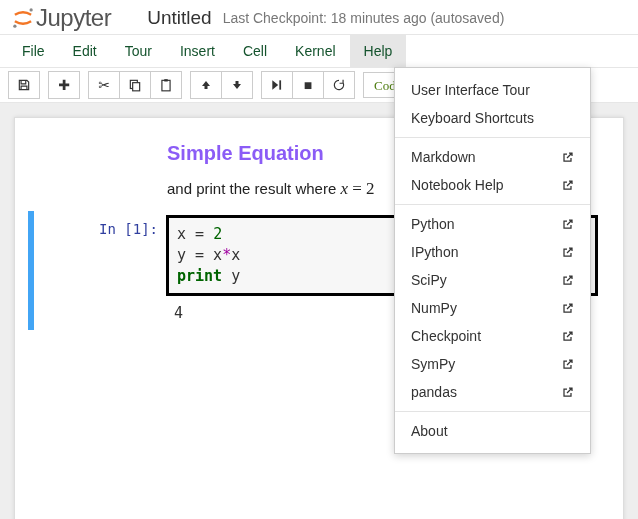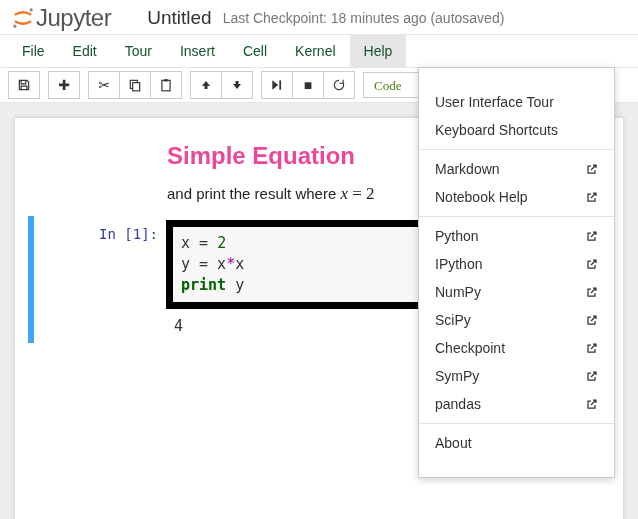--- a/index.html
+++ b/index.html
@@ -14,36 +14,36 @@
   .menu-item{padding:8px 14px;color:#14532d;cursor:default;font-size:14px;}
   .menu-item.open{background:#e6e6e6;}
   .toolbar{display:flex;align-items:center;padding:3px 8px;border-bottom:1px solid #e6e6e6;gap:2px;background:#fff;}
   .tb-group{display:flex;gap:0;margin-right:6px;}
   .tb-btn{width:30px;height:26px;border:1px solid #ccc;background:#fff;display:flex;align-items:center;justify-content:center;font-size:14px;color:#333;cursor:default;}
   .tb-btn + .tb-btn{margin-left:-1px;}
   .tb-select{height:26px;border:1px solid #ccc;background:#fff;font-size:13px;padding:0 6px;color:#4d7c0f;min-width:70px;font-family:Liberation Serif, serif;}
   .toolbar-trail{font-size:13px;color:#555;margin-left:8px;}
   .notebook-area{background:#eee;padding:14px 14px 0 14px;height:420px;box-sizing:border-box;position:relative;}
   .notebook{background:#fff;border:1px solid #ddd;box-shadow:0 0 4px rgba(0,0,0,0.1);padding:24px 12px;min-height:380px;}
-  .md h1{font-size:24px;font-weight:700;color:#ec4899;margin:0 0 14px 0;padding-left:140px;}
+  .md h1{font-size:20px;font-weight:700;color:#8b5cf6;margin:0 0 14px 0;padding-left:140px;}
   .md p{font-size:15px;color:#222;margin:0 0 28px 0;padding-left:140px;}
   .math{font-family:"Times New Roman",serif;font-style:italic;font-size:17px;}
   .md p.eq{margin-bottom:11px;}
   .cell{border:1px solid transparent;padding:4px 0 4px 0;position:relative;}
   .cell.active::before{content:"";position:absolute;left:0;top:0;bottom:0;width:6px;background:#42a5f5;}
   .cell-row{display:flex;align-items:flex-start;justify-content:space-between;}
   .prompt{width:130px;text-align:right;padding:6px 8px 0 0;font-family:monospace;color:#303F9F;font-size:14px;flex-shrink:0;}
-  .code-box{flex:1;border:7px solid #000000;background:#f7f7f7;padding:6px 8px;font-family:monospace;font-size:15px;line-height:1.4;white-space:pre;margin-right:12px;}
+  .code-box{flex:1;border:3px solid #000000;background:#f7f7f7;padding:6px 8px;font-family:monospace;font-size:15px;line-height:1.4;white-space:pre;margin-right:12px;}
   .kw{color:#006400;font-weight:700;}
   .op{color:#a000a0;}
   .output-row{display:flex;margin-top:4px;}
   .output-row .prompt{color:transparent;}
   .output{font-family:monospace;font-size:15px;padding:4px 8px;}
   
-  .dropdown{position:absolute;top:100%;left:418px;width:195px;background:#fff;border:1px solid #ccc;box-shadow:0 2px 8px rgba(0,0,0,0.18);padding:20px 0;z-index:10;}
+  .dropdown{position:absolute;top:100%;left:394px;width:195px;background:#fff;border:1px solid #ccc;box-shadow:0 2px 8px rgba(0,0,0,0.18);padding:8px 0;z-index:10;}
   .dd-item{display:flex;align-items:center;justify-content:space-between;padding:6px 16px;font-size:14px;color:#333;cursor:default;}
   .dd-sep{height:1px;background:#e3e3e3;margin:5px 0;}
   .ext-icon{width:12px;height:12px;flex-shrink:0;}
   .ext-icon svg{width:12px;height:12px;display:block;}
 </style>
 </head>
 <body>
 
 <div class="header">
   <div class="logo">
@@ -104,29 +104,29 @@
       </div>
       <div class="dd-item">
         <span>IPython</span>
         <span class="ext-icon">
           <svg viewBox="0 0 24 24">
             <path fill="none" stroke="#333" stroke-width="2.5" d="M14 4h6v6 M20 4L10 14 M18 14v6H4V6h6"></path>
           </svg>
         </span>
       </div>
       <div class="dd-item">
+        <span>SciPy</span>
+        <span class="ext-icon">
+          <svg viewBox="0 0 24 24">
+            <path fill="none" stroke="#333" stroke-width="2.5" d="M14 4h6v6 M20 4L10 14 M18 14v6H4V6h6"></path>
+          </svg>
+        </span>
+      </div>
+      <div class="dd-item">
         <span>NumPy</span>
-        <span class="ext-icon">
-          <svg viewBox="0 0 24 24">
-            <path fill="none" stroke="#333" stroke-width="2.5" d="M14 4h6v6 M20 4L10 14 M18 14v6H4V6h6"></path>
-          </svg>
-        </span>
-      </div>
-      <div class="dd-item">
-        <span>SciPy</span>
         <span class="ext-icon">
           <svg viewBox="0 0 24 24">
             <path fill="none" stroke="#333" stroke-width="2.5" d="M14 4h6v6 M20 4L10 14 M18 14v6H4V6h6"></path>
           </svg>
         </span>
       </div>
       <div class="dd-item">
         <span>Checkpoint</span>
         <span class="ext-icon">
           <svg viewBox="0 0 24 24">

